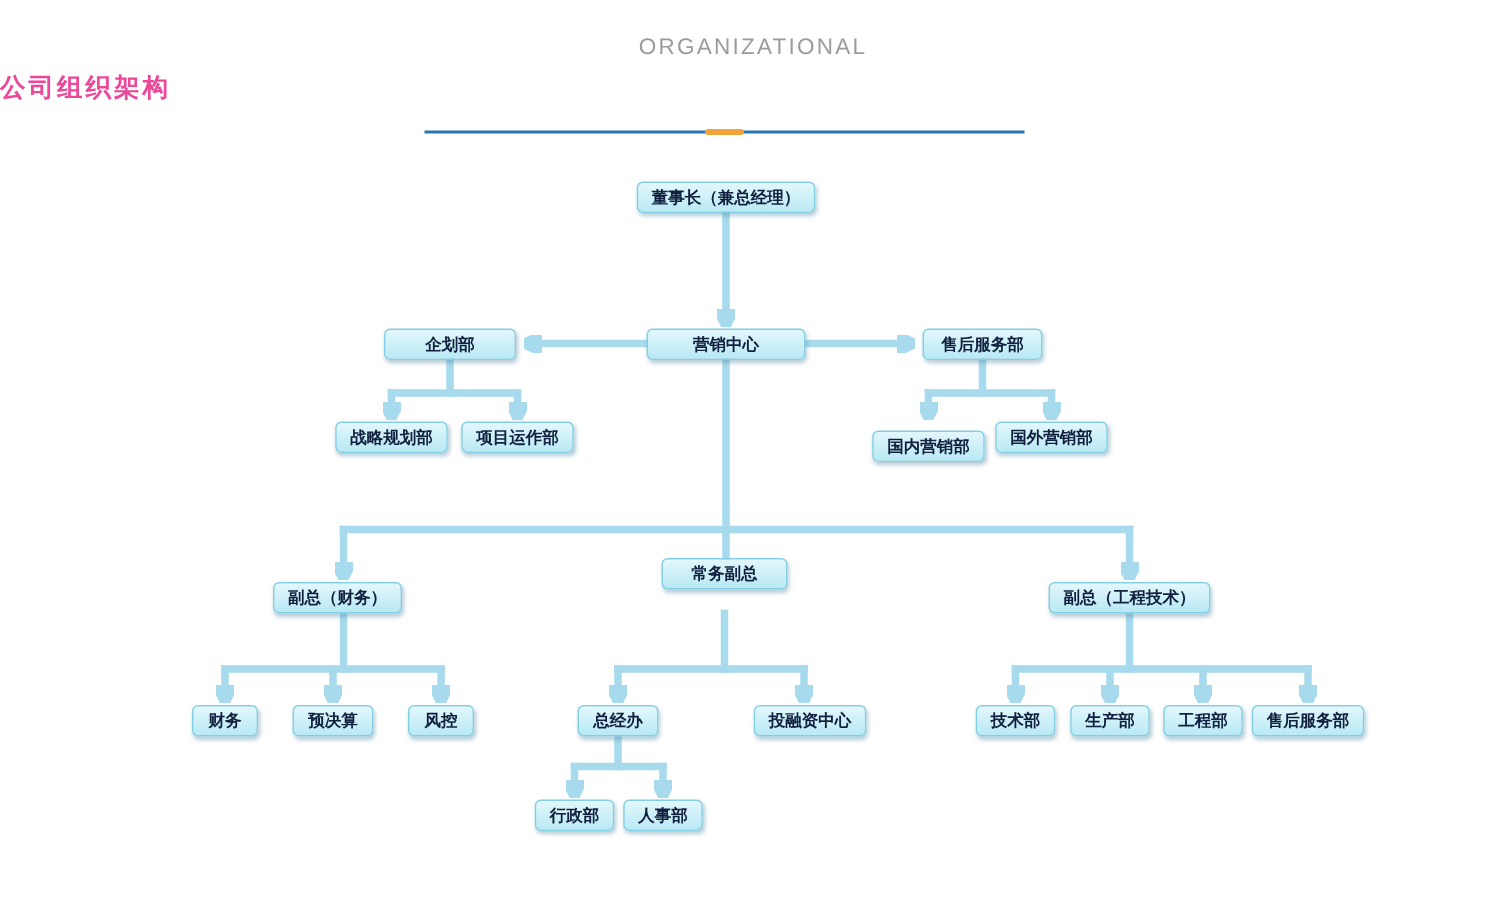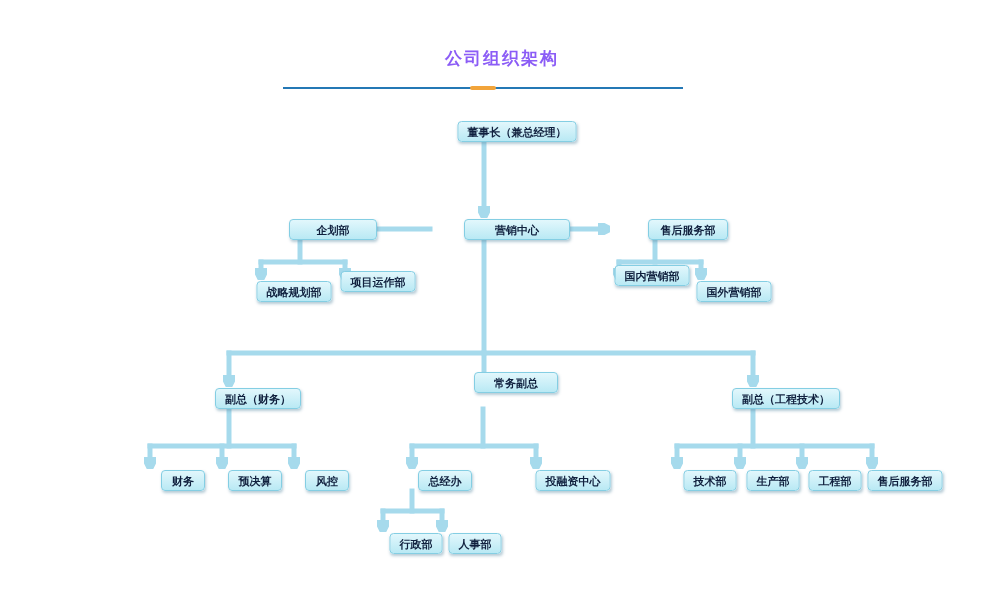--- a/index.html
+++ b/index.html
@@ -1,41 +1,42 @@
 <!DOCTYPE html>
 <html><head>
 <meta charset="utf-8">
 <style>
   html,body{margin:0;padding:0;background:#ffffff;}
   body{font-family:"Liberation Sans", sans-serif;}
   .canvas{position:relative;width:1004px;height:614px;background:#ffffff;overflow:hidden;}
 
   .title-en{position:absolute;top:23px;left:0;width:100%;text-align:center;
             color:#9b9b9b;font-size:15px;letter-spacing:1.5px;}
-  .title-zh{position:absolute;top:47px;left:0;width:100%;text-align:center;
-            color:#8b5cf6;font-size:17px;font-weight:bold;letter-spacing:2px;}
+  .title-zh{position:absolute;top:47px;left:0;width:100%;
+            color:#ec4899;font-size:17px;font-weight:bold;letter-spacing:2px;}
   .divider{position:absolute;top:87px;left:283px;width:400px;height:2px;background:#2478b5;}
   .divider-accent{position:absolute;left:50%;top:-1px;transform:translateX(-50%);
             width:26px;height:4px;background:#f2a43a;border-radius:2px;}
 
   svg.connectors{position:absolute;left:0;top:0;pointer-events:none;}
   svg.connectors path{stroke:#a6daec;stroke-width:5;fill:none;stroke-linecap:square;}
 
   .node{position:absolute;transform:translateX(-50%);height:21px;line-height:21px;
         box-sizing:border-box;padding:0 9px;white-space:nowrap;text-align:center;
         font-size:11px;font-weight:bold;color:#10203e;
         background:linear-gradient(#e2f7fc,#b9e9f4);
         border:1px solid #84cee3;border-radius:4px;
-        box-shadow:1px 2px 3px rgba(90,140,165,0.45);margin-left:33px;}
+        box-shadow:1px 2px 3px rgba(90,140,165,0.45);}
 </style>
 </head>
 <body>
 
 <div class="canvas">
 
+  <div class="title-en">ORGANIZATIONAL</div>
   <div class="title-zh">公司组织架构</div>
   <div class="divider">
     <span class="divider-accent"></span>
   </div>
 
   <svg class="connectors" width="1004" height="614" viewBox="0 0 1004 614" xmlns="http://www.w3.org/2000/svg">
     <defs>
       <marker id="arr" viewBox="0 0 10 10" refX="6" refY="5" markerWidth="2.4" markerHeight="2.4" orient="auto-start-reverse">
         <path d="M0,0 L10,5 L0,10 z" fill="#a6daec" stroke="none"></path>
       </marker>
@@ -84,22 +85,22 @@
     <path d="M740 446 V 464" marker-end="url(#arr)"></path>
     <path d="M802 446 V 464" marker-end="url(#arr)"></path>
     <path d="M872 446 V 464" marker-end="url(#arr)"></path>
   </svg>
 
   <div class="node" style="left:484px;top:121px;min-width:112px">董事长（兼总经理）</div>
   <div class="node" style="left:484px;top:219px;min-width:106px">营销中心</div>
   <div class="node" style="left:300px;top:219px;min-width:88px">企划部</div>
   <div class="node" style="left:655px;top:219px;min-width:80px">售后服务部</div>
   <div class="node" style="left:261px;top:281px;min-width:74px">战略规划部</div>
-  <div class="node" style="left:345px;top:271px;min-width:74px">项目运作部</div>
-  <div class="node" style="left:619px;top:265px;min-width:72px">国内营销部</div>
+  <div class="node" style="left:345px;top:281px;min-width:74px">项目运作部</div>
+  <div class="node" style="left:619px;top:287px;min-width:72px">国内营销部</div>
   <div class="node" style="left:701px;top:281px;min-width:72px">国外营销部</div>
   <div class="node" style="left:225px;top:388px;min-width:84px">副总（财务）</div>
   <div class="node" style="left:483px;top:372px;min-width:84px">常务副总</div>
   <div class="node" style="left:753px;top:388px;min-width:92px">副总（工程技术）</div>
   <div class="node" style="left:150px;top:470px;min-width:44px">财务</div>
   <div class="node" style="left:222px;top:470px;min-width:54px">预决算</div>
   <div class="node" style="left:294px;top:470px;min-width:44px">风控</div>
   <div class="node" style="left:412px;top:470px;min-width:54px">总经办</div>
   <div class="node" style="left:540px;top:470px;min-width:64px">投融资中心</div>
   <div class="node" style="left:677px;top:470px;min-width:50px">技术部</div>

